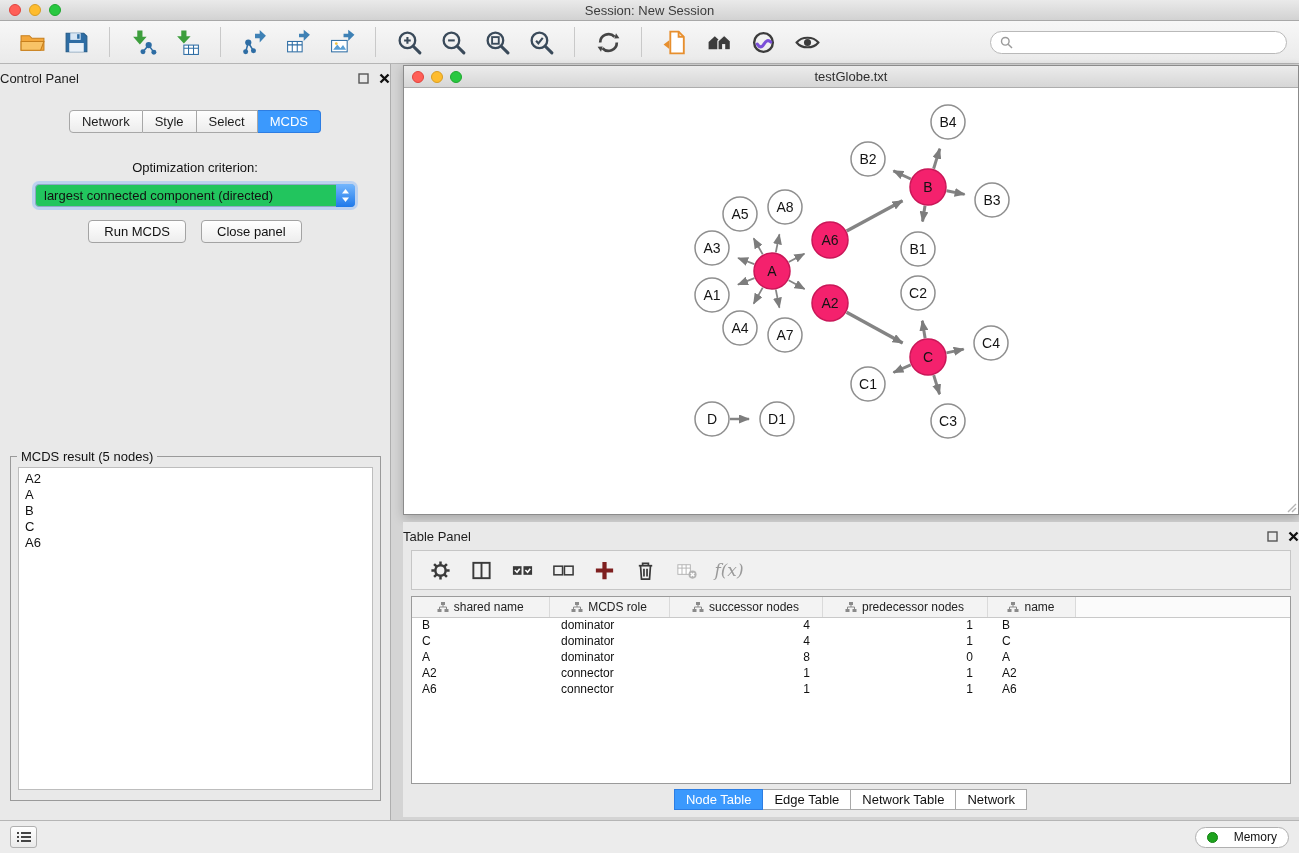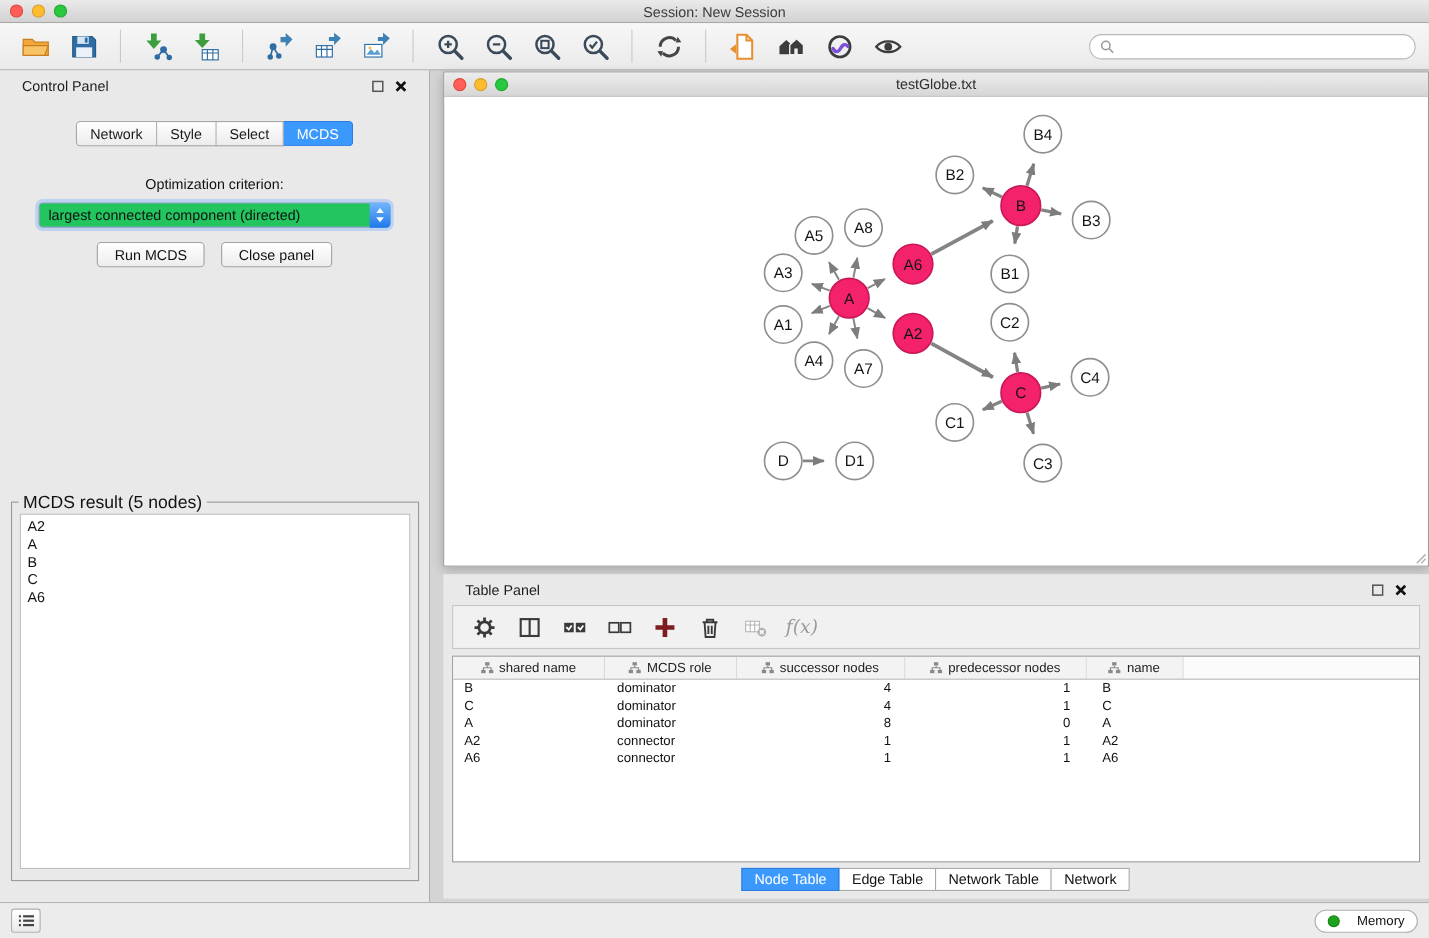--- a/index.html
+++ b/index.html
@@ -18,36 +18,36 @@
   
   .toolbar{position:absolute;top:21px;left:0;right:0;height:43px;background:linear-gradient(#f7f7f7,#eaeaea);border-bottom:1px solid #b5b5b5;display:flex;align-items:center;padding:0 12px;gap:4px}
   .tb{width:40px;height:36px;border:none;background:transparent;display:flex;align-items:center;justify-content:center;cursor:pointer}
   .tb svg{width:27px;height:27px}
   .sep{width:1px;height:30px;background:#c9c9c9;margin:0 9px;flex:none}
   .search{margin-left:auto;width:297px;height:23px;border:1px solid #b9b9b9;border-radius:12px;background:#fff;display:flex;align-items:center;padding:0 9px;gap:6px}
   .search input{border:none;outline:none;flex:1;font-size:12px;background:transparent;font-family:"Liberation Sans",sans-serif}
 
   
   .control-panel{position:absolute;left:0;top:64px;width:391px;height:756px;background:#e9e9e9;border-right:1px solid #aeaeae}
-  .panel-header{height:28px;display:flex;align-items:center;padding:0 20px;font-size:13px;color:#1d1d1d}
+  .panel-header{height:28px;display:flex;align-items:center;padding:0 0;font-size:13px;color:#1d1d1d}
   .ph-icons{margin-left:auto;display:flex;gap:10px;align-items:center}
   .ph-icons svg{cursor:pointer}
   .cp-tabbar{display:flex;justify-content:center;margin-top:18px}
   .cp-tab{font-size:13px;padding:3px 12px;background:linear-gradient(#fefefe,#ececec);border:1px solid #a7a7a7;border-left:none;color:#1d1d1d;cursor:pointer}
   .cp-tab:first-child{border-left:1px solid #a7a7a7;border-radius:4px 0 0 4px}
   .cp-tab:last-child{border-radius:0 4px 4px 0}
   .cp-tab.active{background:#3b99fd;color:#fff;border-color:#2d7de2}
   .opt-label{text-align:center;font-size:13px;margin-top:27px;color:#111}
   .dropdown{margin:9px auto 0;width:320px;height:23px;background:#22c55e;border:1px solid #8fa8c6;border-radius:4px;display:flex;align-items:center;cursor:pointer;box-shadow:0 0 0 3px rgba(110,170,255,.35)}
   .dd-text{flex:1;font-size:13px;padding-left:8px;color:#111;white-space:nowrap;overflow:hidden}
   .dd-stepper{width:19px;height:23px;margin-right:-1px;background:linear-gradient(#74b6fd,#1f79ea);border-radius:0 4px 4px 0;display:flex;align-items:center;justify-content:center;flex:none}
   .btn-row{display:flex;justify-content:center;gap:15px;margin-top:13px}
   .pbtn{font-size:13px;height:23px;padding:0 15px;border:1px solid #a3a3a3;border-radius:4px;background:linear-gradient(#ffffff,#ededed);color:#111;cursor:pointer;font-family:"Liberation Sans",sans-serif}
   .result-box{position:absolute;left:10px;top:392px;width:371px;height:345px;border:1px solid #9a9a9a}
-  .result-legend{position:absolute;top:-8px;left:6px;background:#e9e9e9;padding:0 4px;font-size:16px;color:#111}
+  .result-legend{position:absolute;top:-8px;left:6px;background:#e9e9e9;padding:0 4px;font-size:13px;color:#111}
   .result-list{position:absolute;left:7px;right:7px;top:10px;bottom:10px;background:#fff;border:1px solid #bdbdbd;overflow:auto;padding:3px 0}
   .result-item{font-size:13px;padding:0 6px;height:16px;line-height:16px;color:#111}
 
   
   .net-window{position:absolute;left:403px;top:65px;width:896px;height:450px;border:1px solid #8b8b8b;background:#fff;box-shadow:0 3px 10px rgba(0,0,0,.22)}
   .net-titlebar{height:22px;background:linear-gradient(#ececec,#d6d6d6);border-bottom:1px solid #adadad;position:relative;display:flex;align-items:center}
   .net-traffic{position:absolute;left:8px;top:5px;display:flex;gap:7px}
   .net-title{flex:1;text-align:center;font-size:13px;color:#2e2e2e}
   .net-content{position:relative;width:894px;height:426px;background:#fff}
   .net-content svg{display:block}

